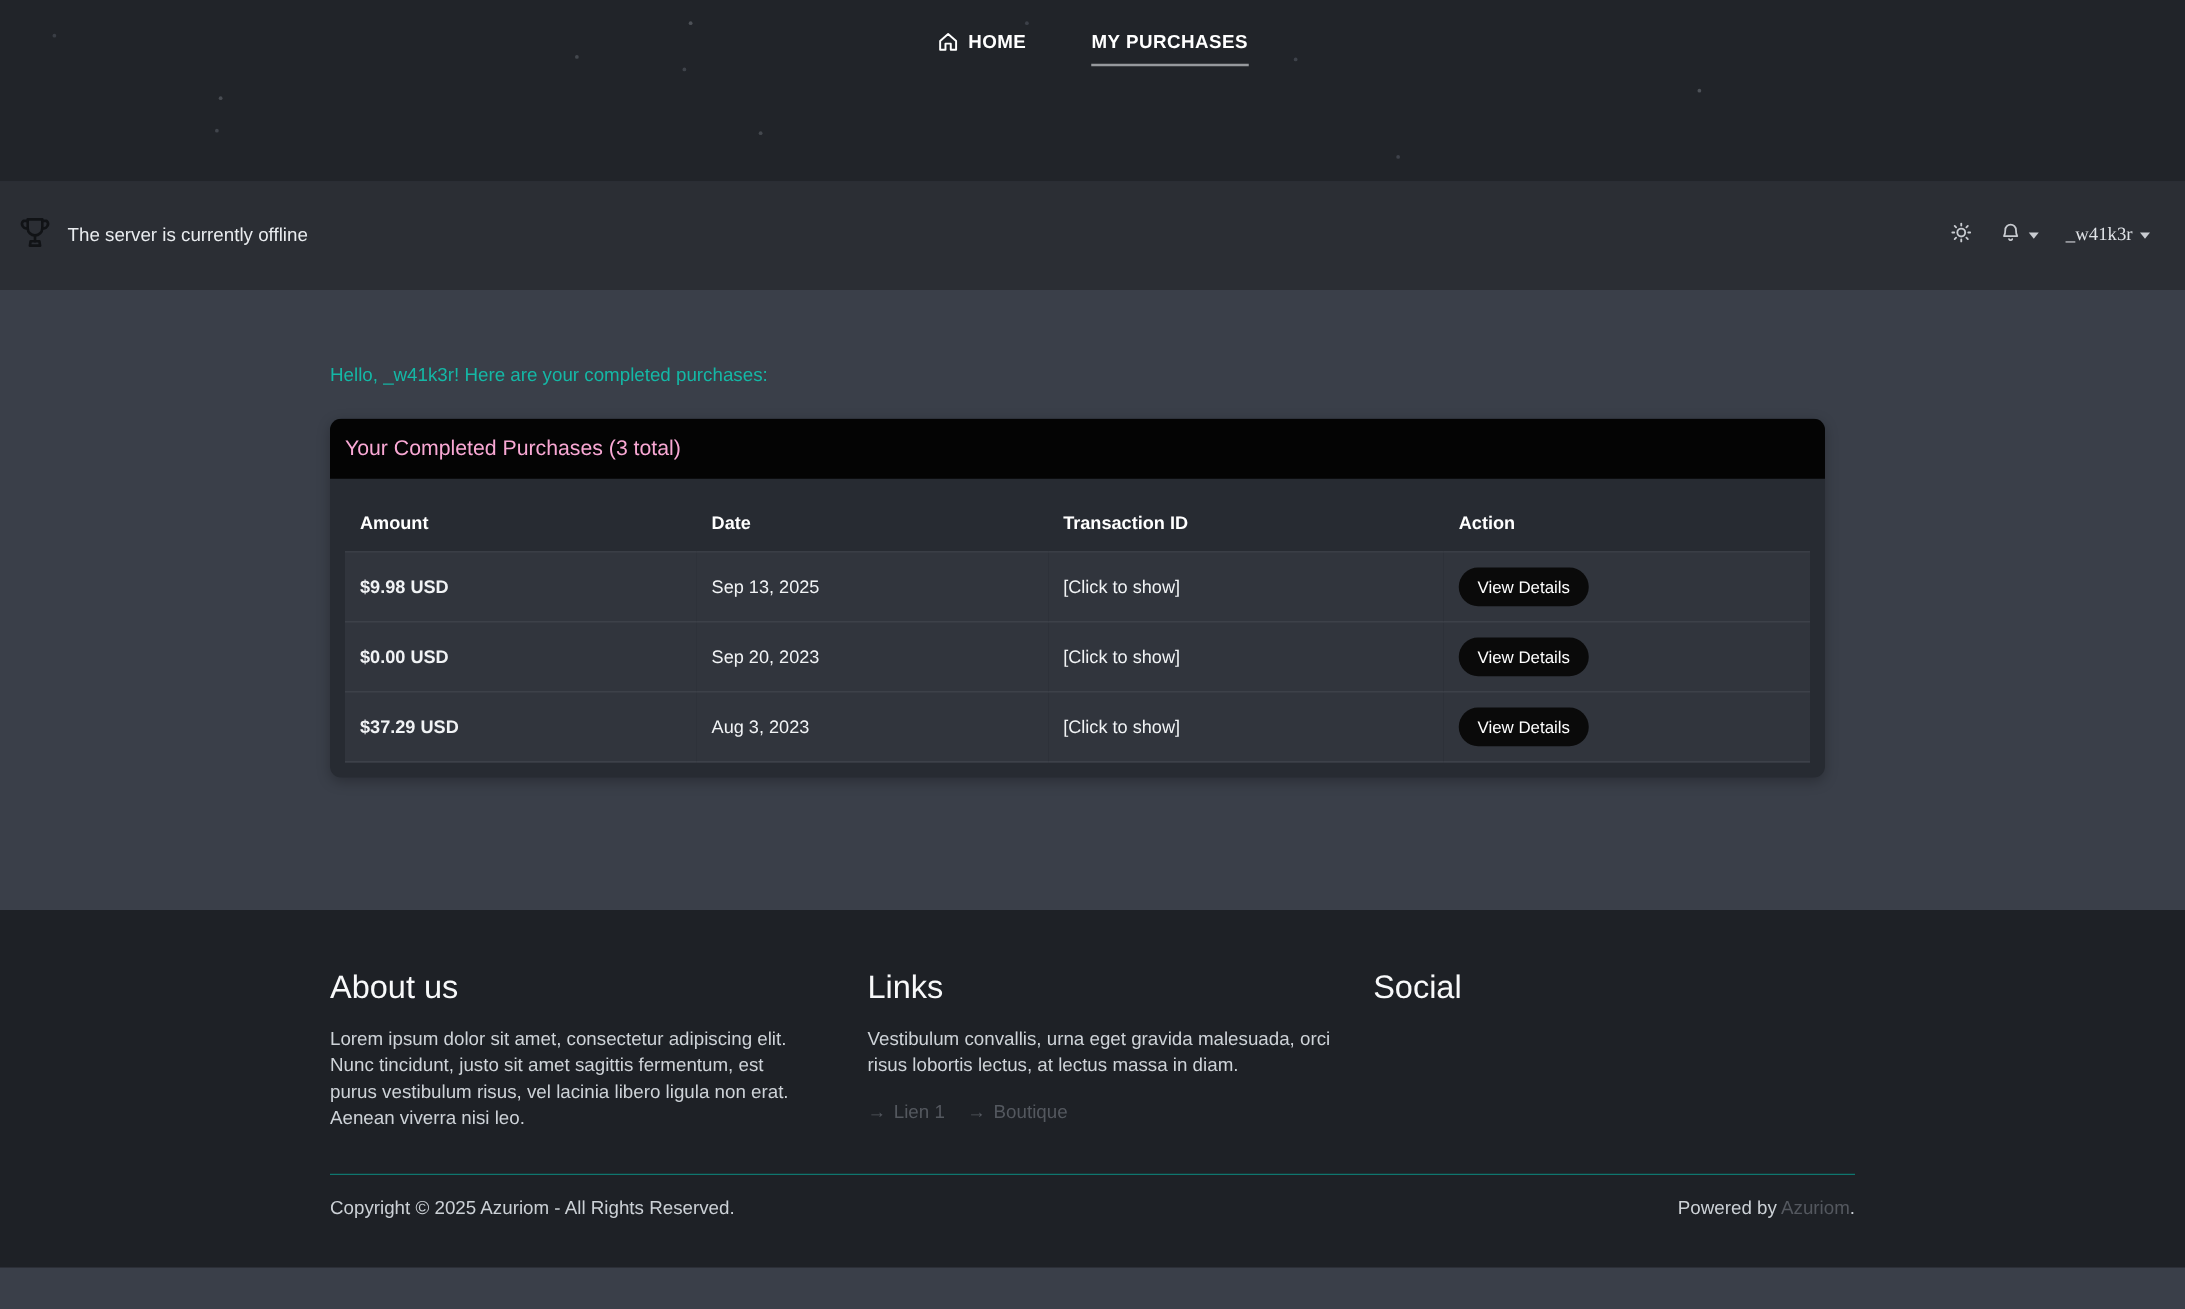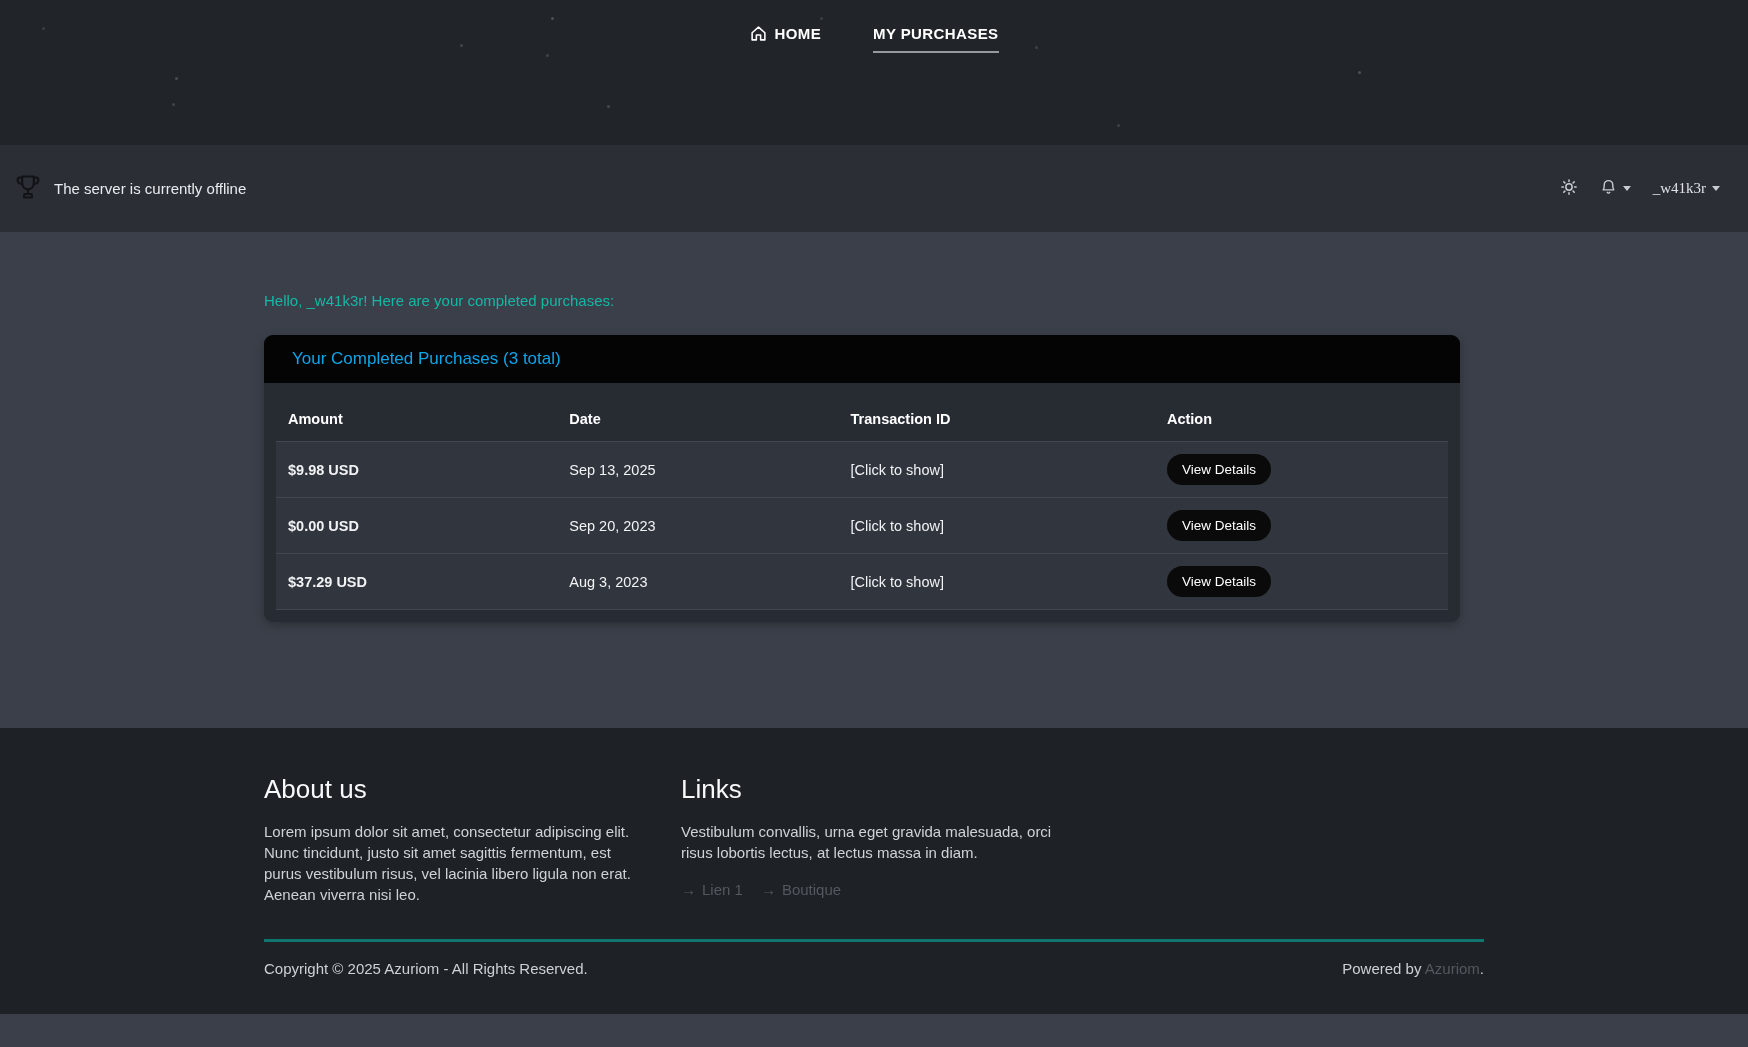--- a/index.html
+++ b/index.html
@@ -76,22 +76,22 @@
   .greeting { font-size:15px; color:#14b8a6; margin:0 0 26px; }
 
   .card {
     width:1196px;
     background:#272b32;
     border-radius:9px;
     box-shadow:0 3px 10px rgba(0,0,0,.25);
     overflow:hidden;
   }
   .card-header {
-    background:#040404; color:#0ea5e9;
-    font-size:17px; padding:14px 28px;
+    background:#040404; color:#f9a8d4;
+    font-size:17px; padding:14px 12px;
   }
   .card-body { padding:12px; }
 
   table.purchases { width:100%; border-collapse:collapse; }
   table.purchases th {
     text-align:left; font-size:14.5px; font-weight:bold; color:#ffffff;
     padding:16px 12px 14px;
   }
   table.purchases td {
     padding:12px 12px; font-size:14.5px; color:#f1f3f5;
@@ -107,30 +107,30 @@
   td.txn { color:#8f959c; font-size:14px; }
   .btn-dark {
     background:#0a0a0a; color:#ffffff; border:none; cursor:pointer;
     border-radius:17px; padding:8px 15px; font-size:13.5px;
     font-family:"Liberation Sans", sans-serif;
   }
 
   
   .footer { background:#1e2126; padding:46px 0 0; height:286px; }
   .footer-cols { display:grid; grid-template-columns:385px 1fr 1fr; column-gap:32px; }
-  .footer-col-links { padding-left:0; }
+  .footer-col-links { padding-left:0;margin-left:13px; }
   .footer h3 {
     font-size:26px; font-weight:normal; color:#f8f9fa; margin:0 0 16px;
   }
   .footer p { font-size:15px; line-height:1.4; color:#ced3d8; margin:0; }
   .footer-links-row { margin-top:18px; display:flex; gap:18px; }
   .footer-link { color:#54585f; font-size:15px; text-decoration:none; cursor:pointer; }
   .footer-link .arrow { margin-right:6px; }
   .footer-bottom {
-    margin-top:34px; border-top:3px solid #0f766e;
+    margin-top:34px; border-top:1px solid #0f766e;
     display:flex; justify-content:space-between; align-items:center;
     padding:18px 0;
   }
   .copyright { font-size:15px; color:#ccd1d6; }
   .powered { font-size:15px; color:#ccd1d6; }
   .powered a { color:#54585f; text-decoration:none; cursor:pointer; }
 </style>
 </head>
 <body>
 
@@ -247,19 +247,22 @@
         <p>Lorem ipsum dolor sit amet, consectetur adipiscing elit. Nunc tincidunt, justo sit amet sagittis fermentum, est purus vestibulum risus, vel lacinia libero ligula non erat. Aenean viverra nisi leo.</p>
       </div>
       <div class="footer-col-links">
         <h3>Links</h3>
         <p>Vestibulum convallis, urna eget gravida malesuada, orci risus lobortis lectus, at lectus massa in diam.</p>
         <div class="footer-links-row">
           <a class="footer-link"><span class="arrow">→</span><span>Lien 1</span></a>
           <a class="footer-link"><span class="arrow">→</span><span>Boutique</span></a>
         </div>
       </div>
+      <div>
+        <h3>Social</h3>
+      </div>
     </div>
     <div class="footer-bottom">
       <span class="copyright">Copyright © 2025 Azuriom - All Rights Reserved.</span>
       <span class="powered"><span>Powered by </span><a>Azuriom</a><span>.</span></span>
     </div>
   </div>
 </div>
 
 </body></html>

